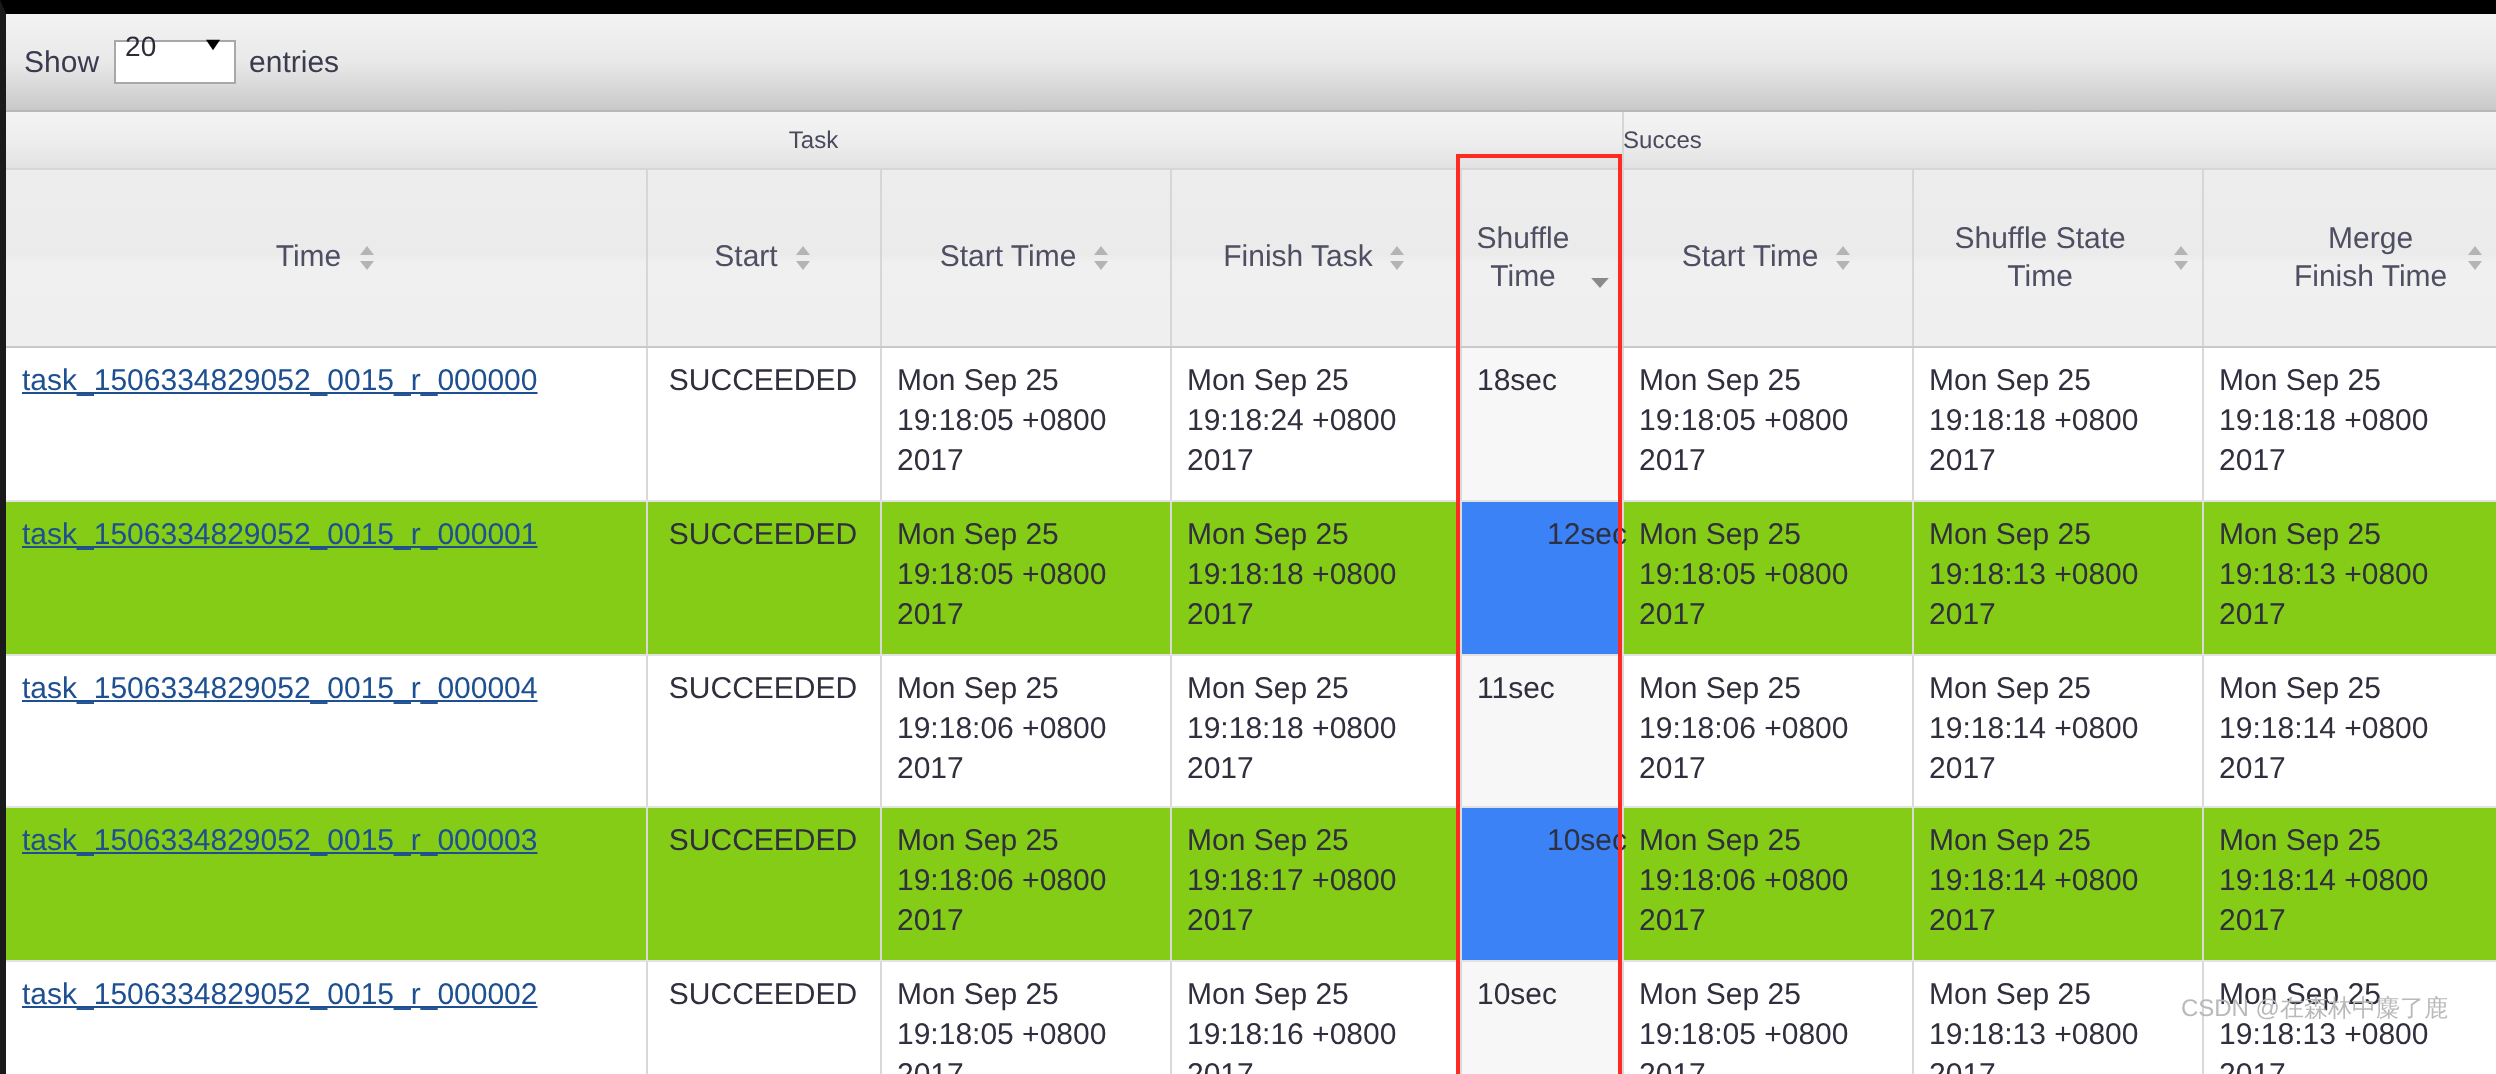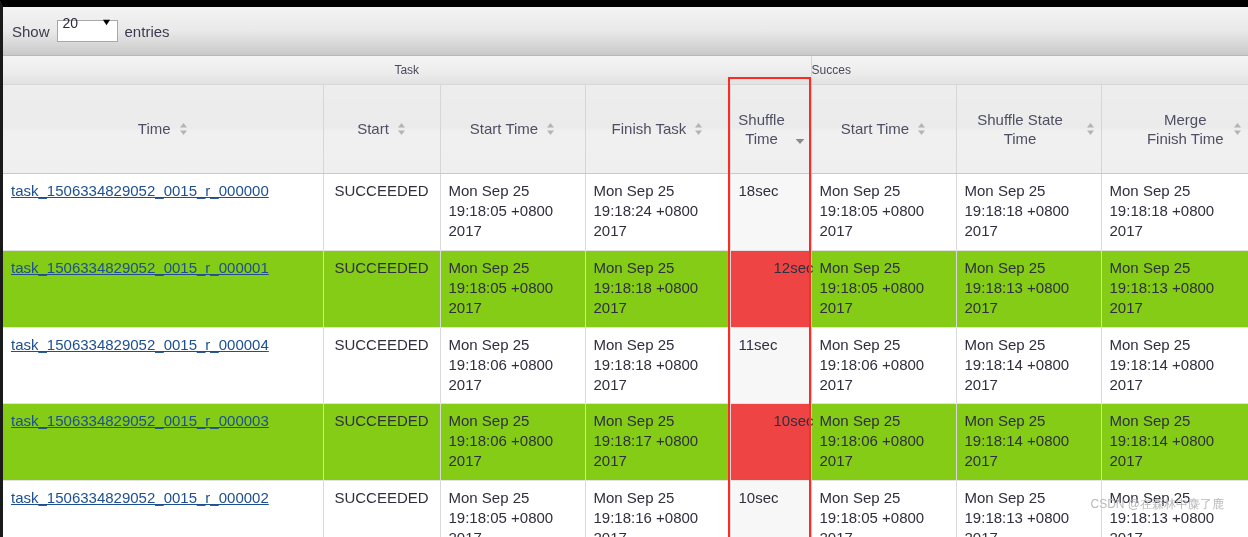--- a/index.html
+++ b/index.html
@@ -150,21 +150,21 @@
     vertical-align: top;
     font-size: 15px;
     color: #2f2f3d;
     line-height: 1.33;
     background: #ffffff;
   }
   table.dt td:last-child { border-right: none; }
   tr.odd td { background: #ffffff; }
   tr.even td { background: #84cc16; }
   tr.odd td.sorted-col { background: #f7f7f7; }
-  tr.even td.sorted-col { background: #ef4444; padding-left: 43px; }
+  tr.even td.sorted-col { background: #3b82f6; padding-left: 43px; }
 
   td.c-name { padding-left: 8px; }
   td.c-state { text-align: center; padding-left: 10px; margin-top: 27px; }
 
   a.task-link {
     color: #1d4f91;
     text-decoration: underline;
     font-size: 15px;
     white-space: nowrap;
   }

